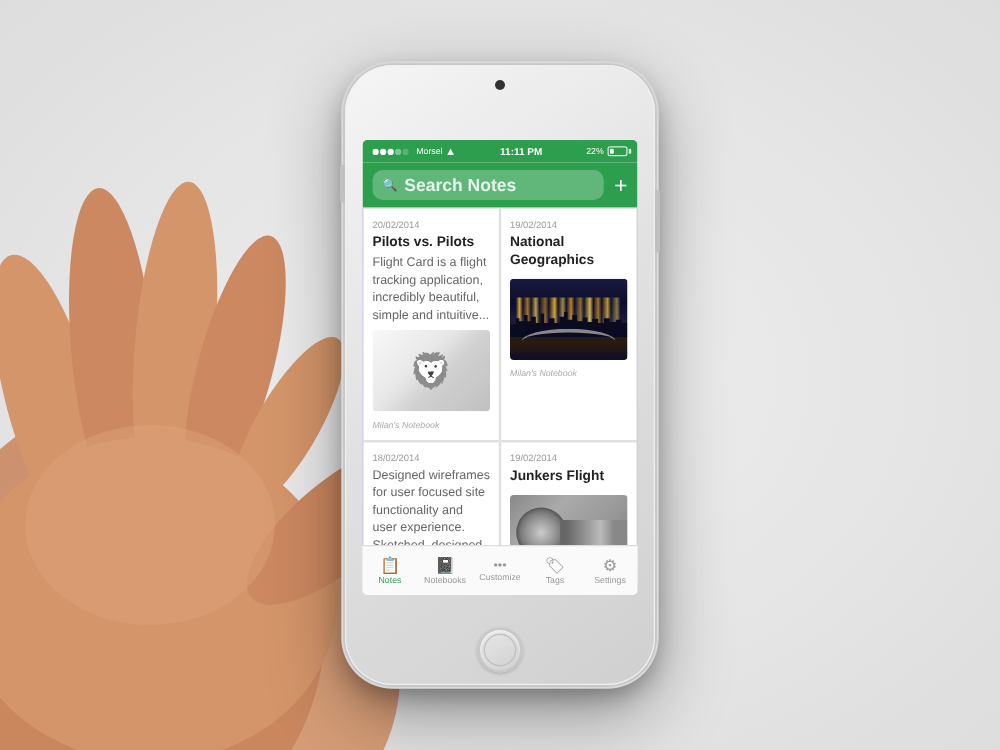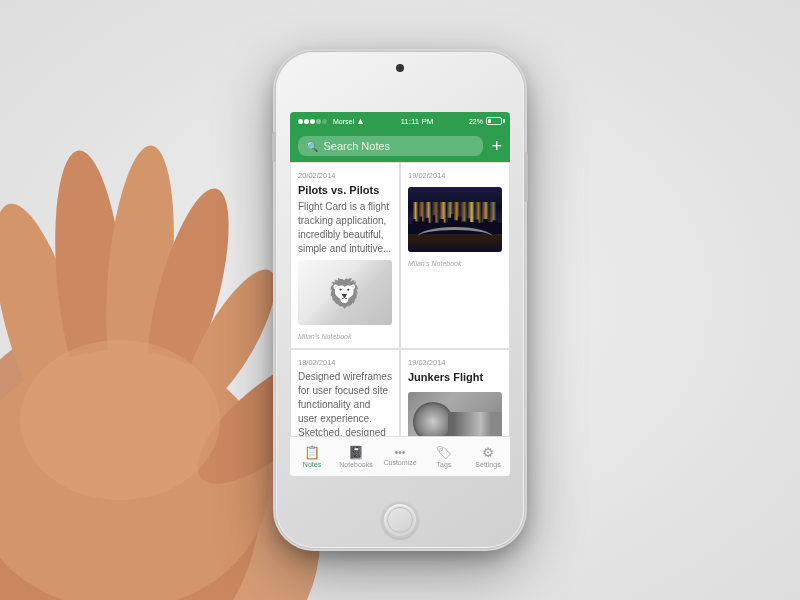--- a/index.html
+++ b/index.html
@@ -92,21 +92,21 @@
     .status-dots span {
       display: inline-block;
       width: 5px; height: 5px;
       border-radius: 50%;
       background: white;
       margin-right: 1px;
     }
     .status-dots span:nth-child(4) { background: rgba(255,255,255,0.4); }
     .status-dots span:nth-child(5) { background: rgba(255,255,255,0.2); }
     .carrier { font-size: 7px; margin-left: 3px; }
-    .status-center { font-size: 8px; font-weight: 400; }
+    .status-center { font-size: 8px; font-weight: 700; }
     .status-right { display: flex; align-items: center; gap: 3px; font-size: 7px; }
     .battery-icon {
       width: 16px; height: 8px;
       border: 1px solid rgba(255,255,255,0.8);
       border-radius: 2px;
       position: relative;
       display: flex;
       align-items: center;
       padding: 1px;
     }
@@ -139,21 +139,21 @@
     .search-input-area {
       background: rgba(255,255,255,0.25);
       border-radius: 8px;
       display: flex;
       align-items: center;
       padding: 4px 8px;
       flex: 1;
       margin-right: 8px;
     }
     .search-icon-sym { color: white; font-size: 10px; margin-right: 5px; }
-    .search-placeholder { color: rgba(255,255,255,0.85); font-size: 11px; }
+    .search-placeholder { color: rgba(255,255,255,0.85); font-size: 14px; font-weight: bold; }
     .add-btn { color: white; font-size: 18px; font-weight: 300; line-height: 1; }
 
     
     .notes-list {
       flex: 1;
       overflow: hidden;
       display: grid;
       grid-template-columns: 1fr 1fr;
       gap: 0;
       background: #8b5cf6;
@@ -410,20 +410,21 @@
           <span class="note-title">Pilots vs. Pilots</span>
           <span class="note-excerpt">Flight Card is a flight tracking application, incredibly beautiful, simple and intuitive...</span>
           <div class="note-image">
             <div class="img-lion"></div>
           </div>
           <span class="note-notebook">Milan's Notebook</span>
         </div>
 
         <div class="note-card">
           <span class="note-date">19/02/2014</span>
+          <span class="note-title">National Geographics</span>
           <div class="note-image" style="margin-top:4px;">
             <div class="img-city">
               <div class="img-city-lights"></div>
               <div class="img-city-skyline"></div>
               <div class="img-city-bridge"></div>
             </div>
           </div>
           <span class="note-notebook">Milan's Notebook</span>
         </div>
 

